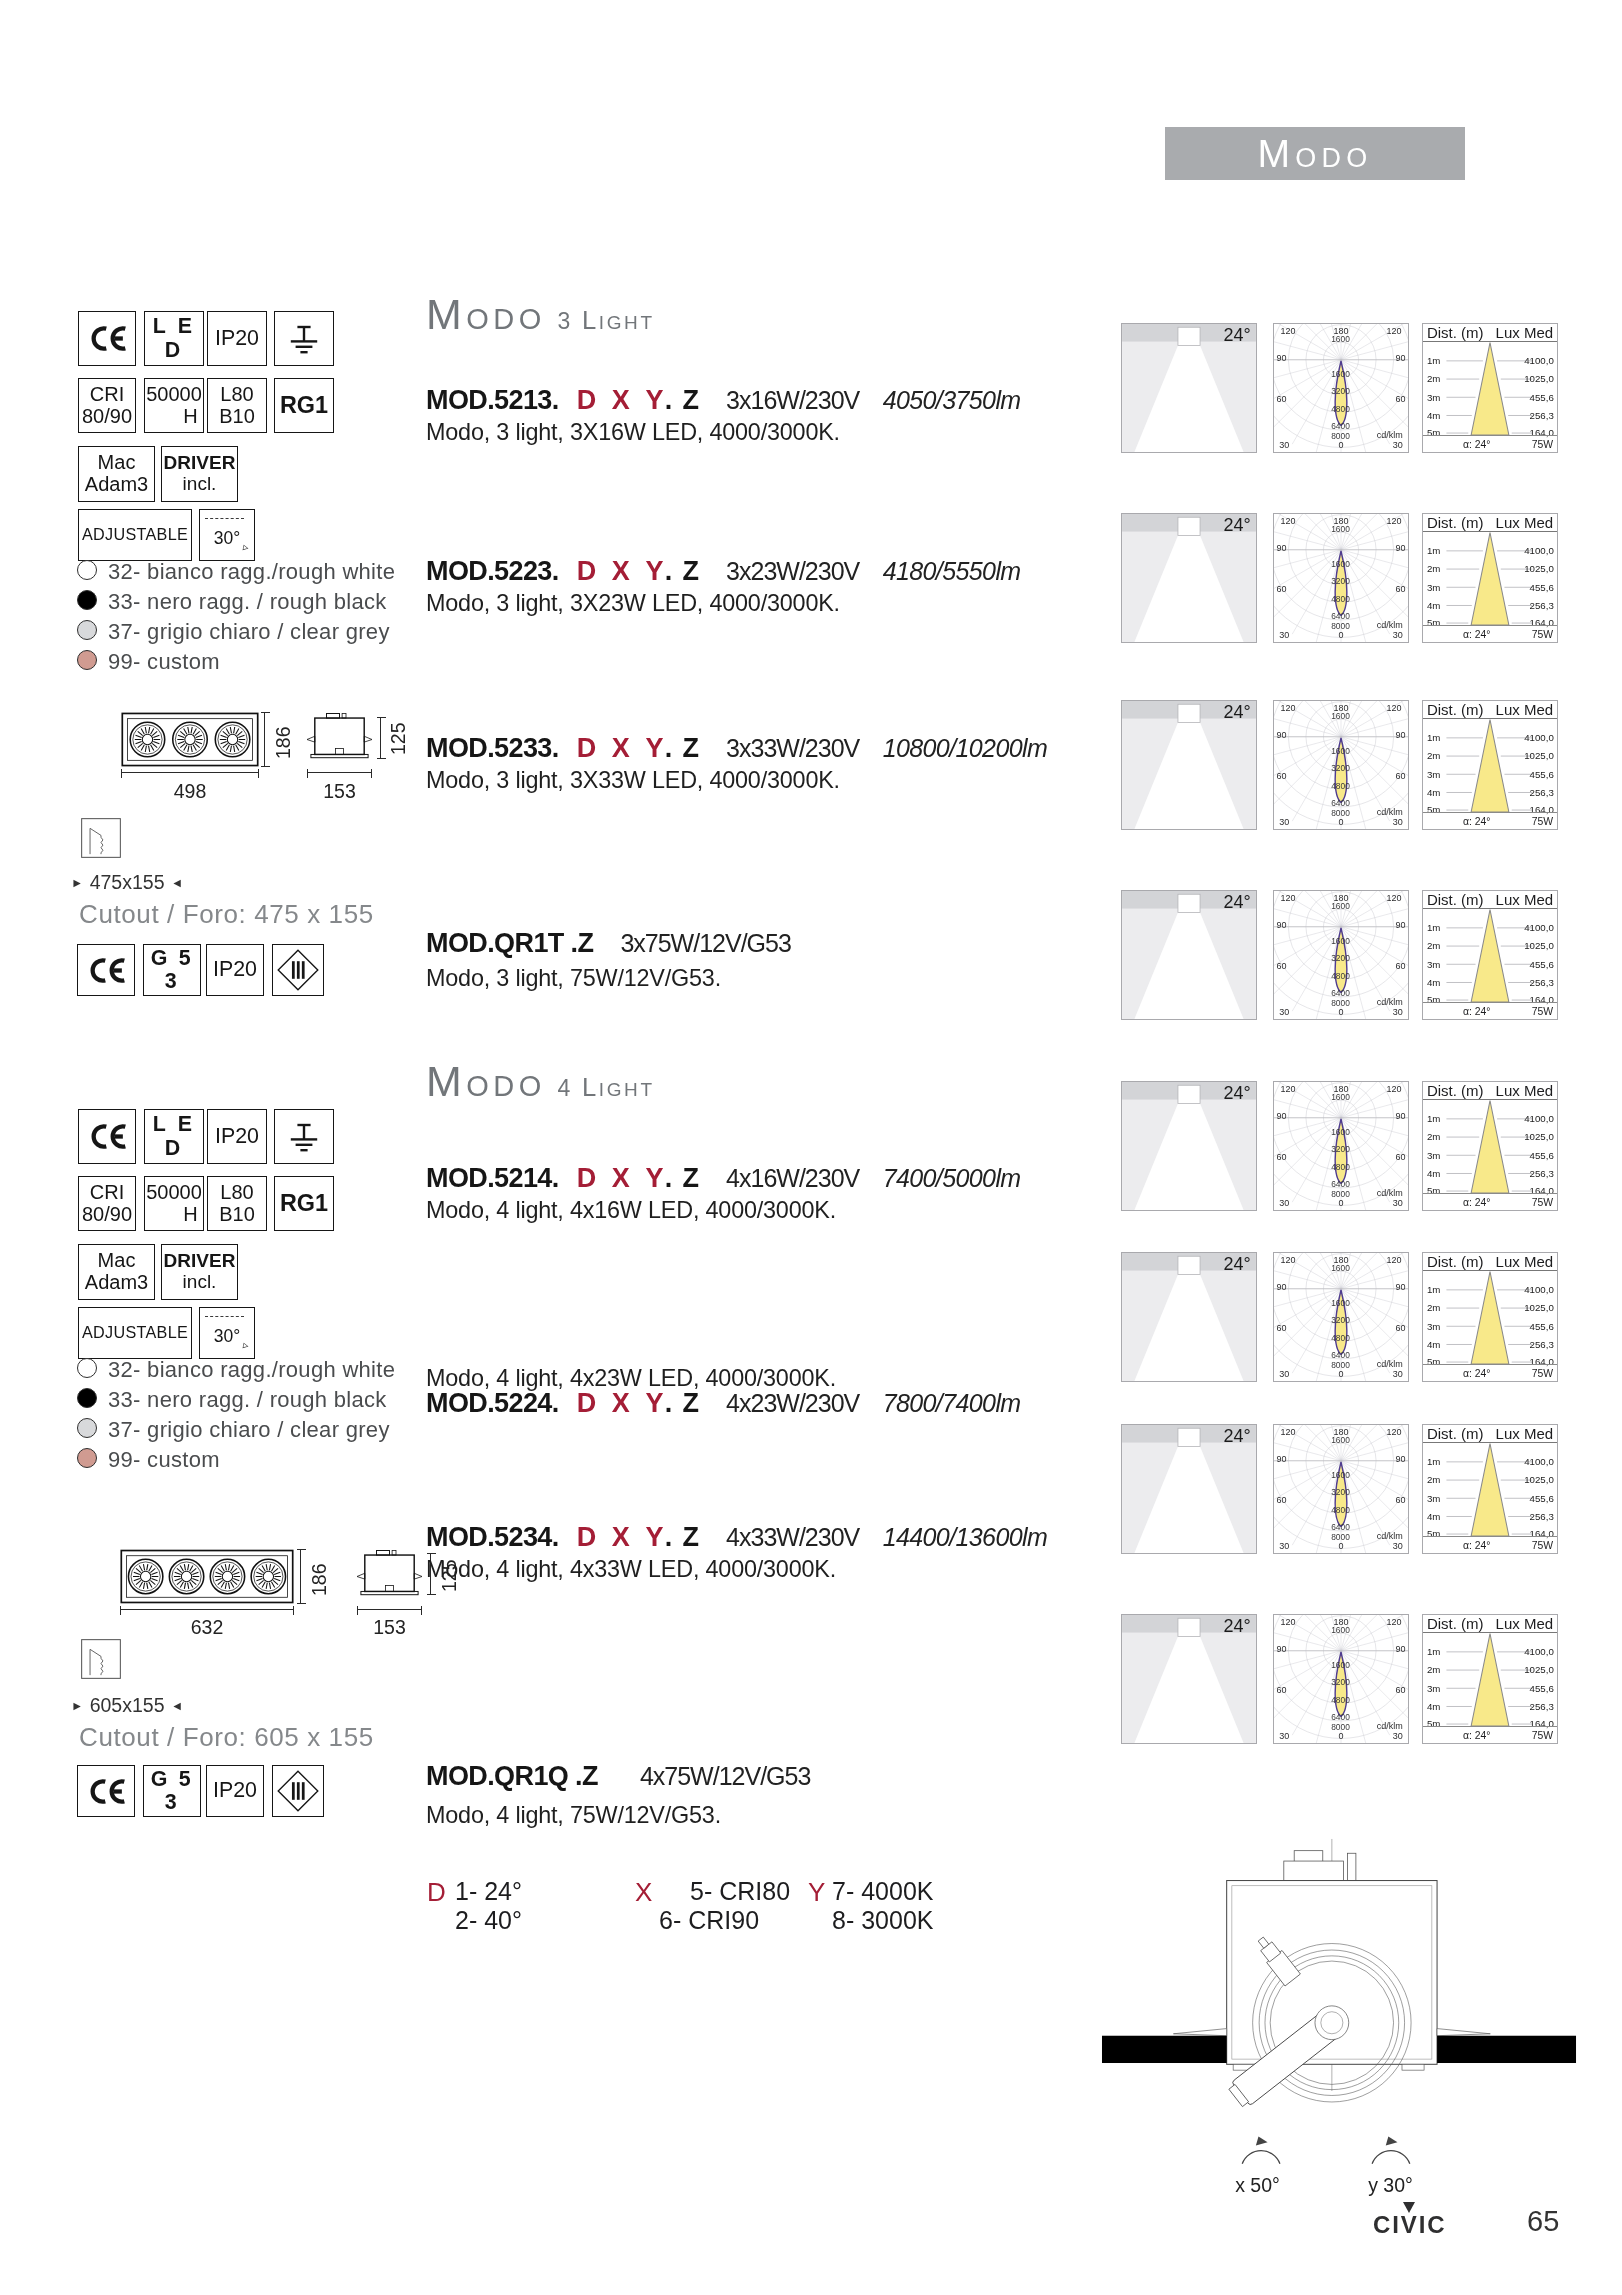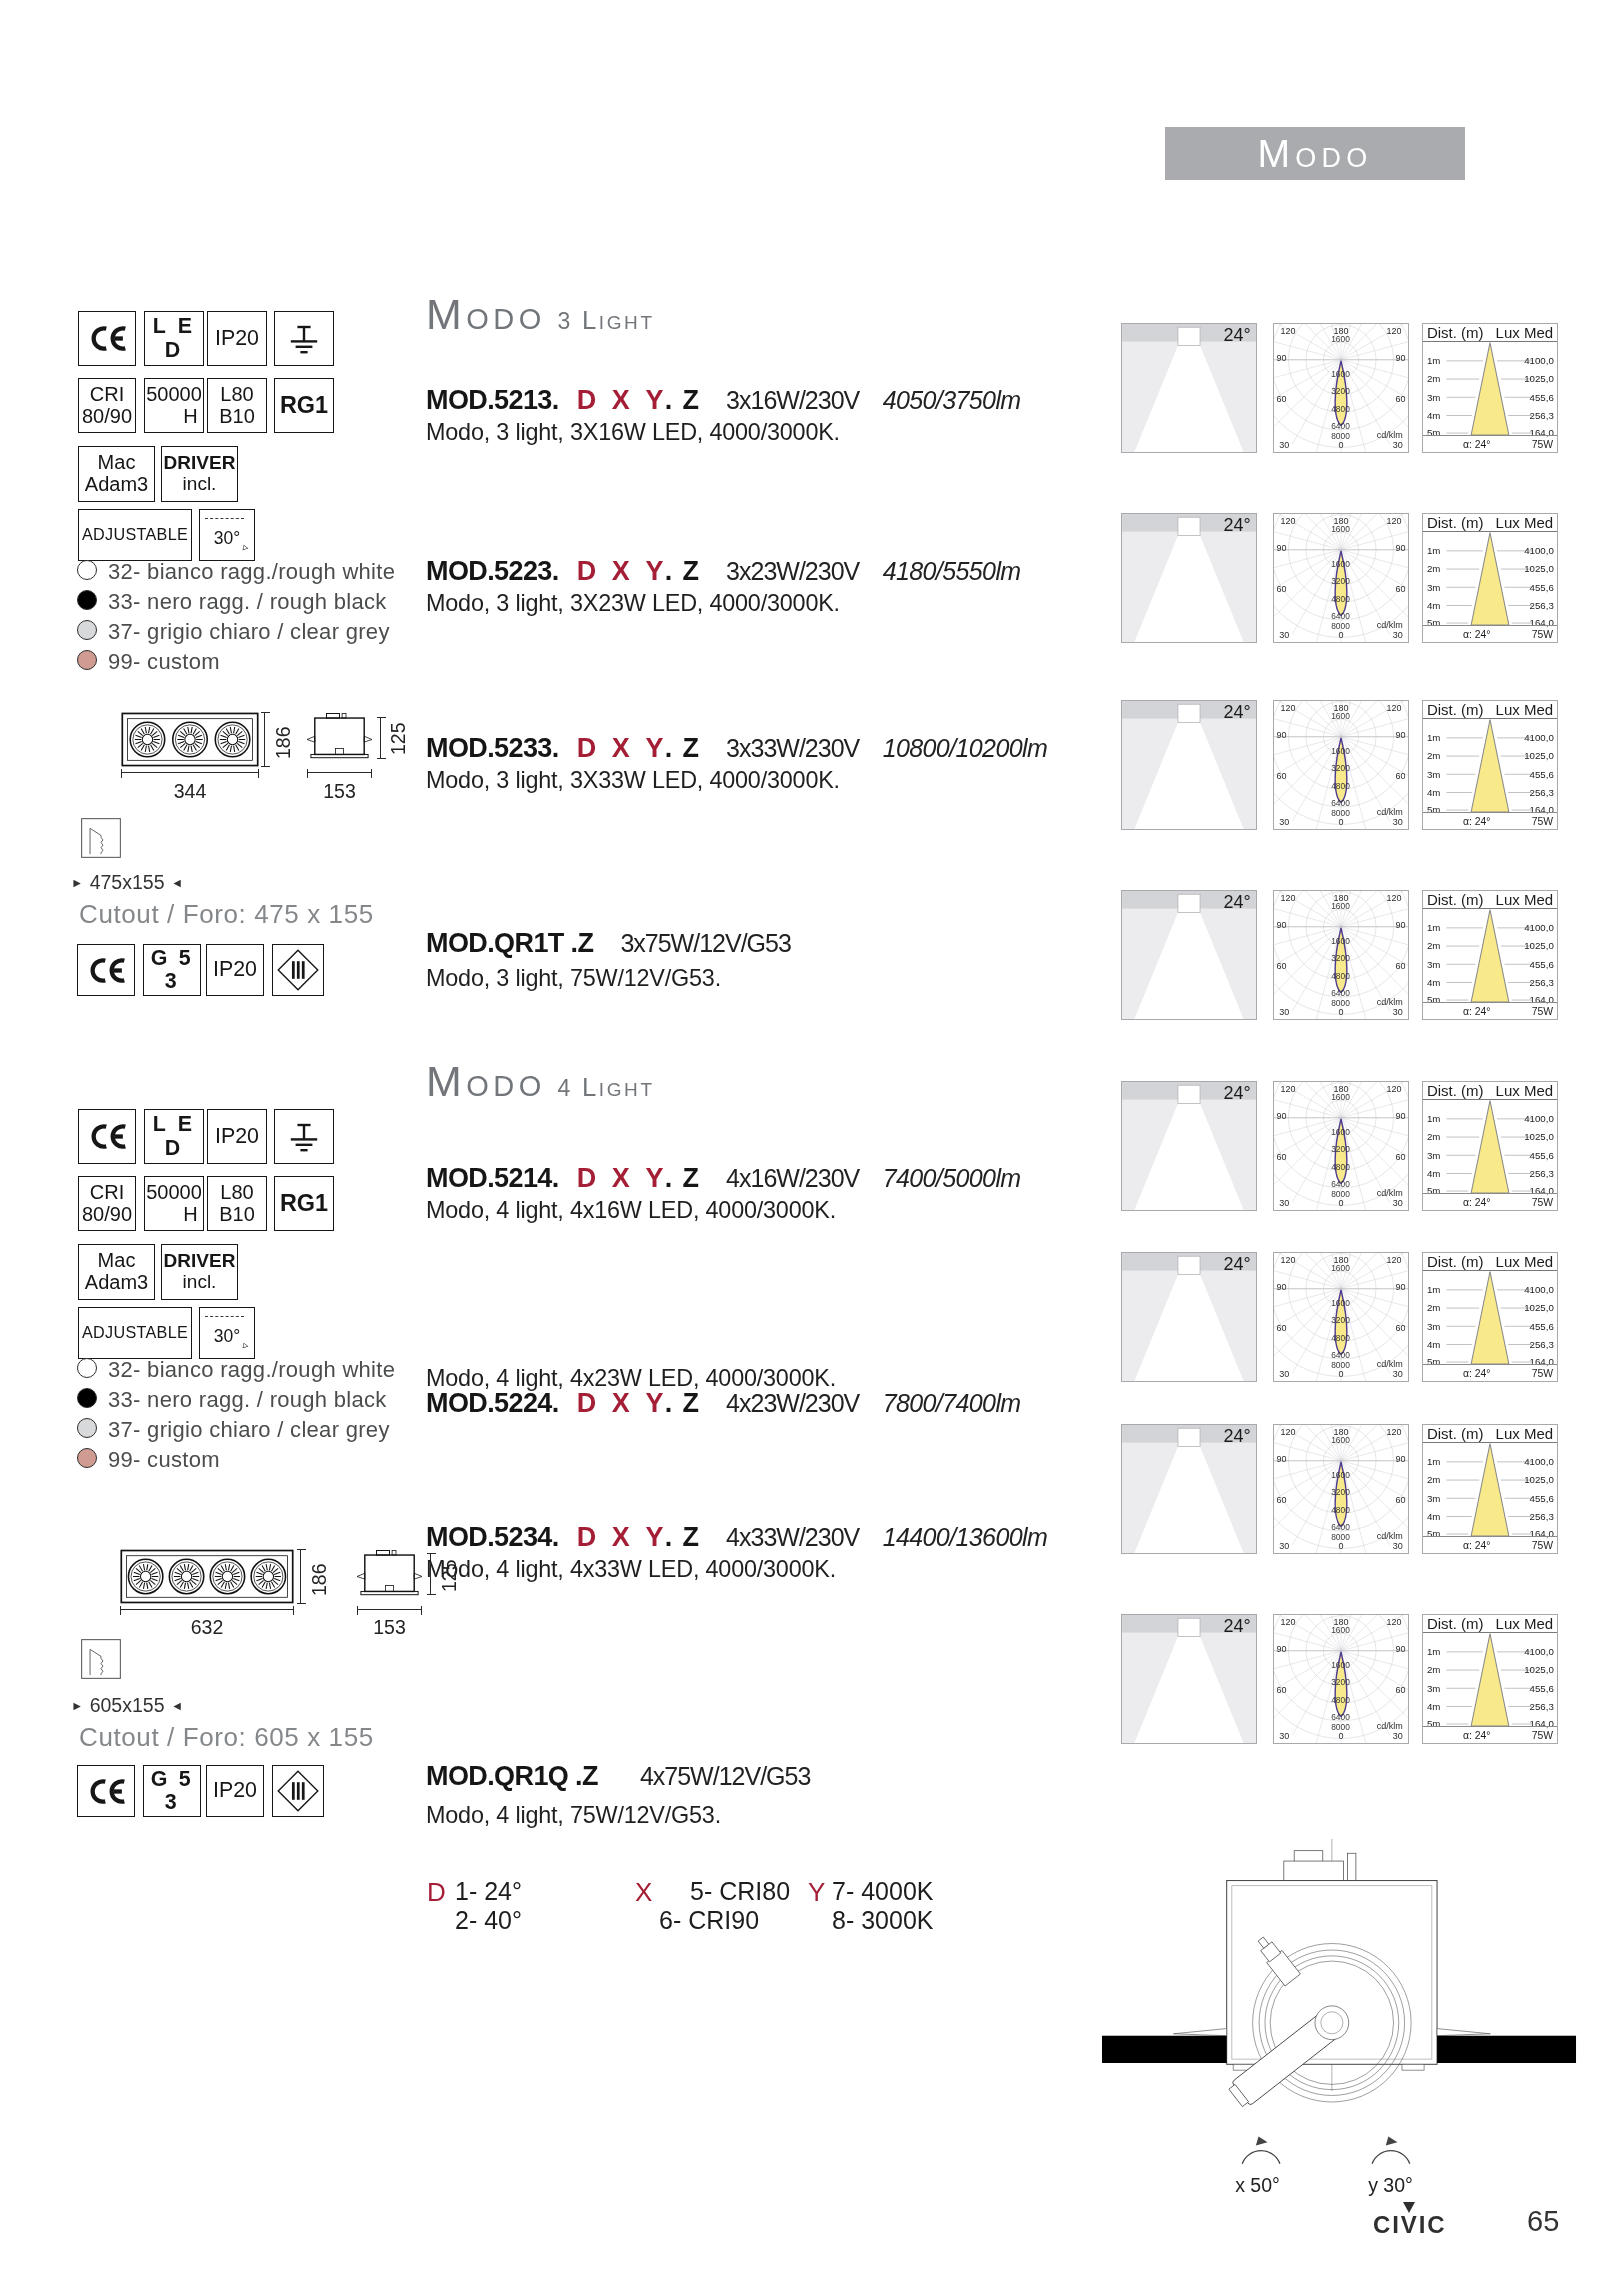--- a/index.html
+++ b/index.html
@@ -229,21 +229,21 @@
           <line x1="164.1" y1="35.9" x2="156.4" y2="29.5" stroke="#111" stroke-width="1.6"></line>
           <line x1="166.6" y1="33.8" x2="161.6" y2="25.1" stroke="#111" stroke-width="1.6"></line>
           <line x1="169.7" y1="32.6" x2="167.9" y2="22.8" stroke="#111" stroke-width="1.6"></line>
           <line x1="173.0" y1="32.6" x2="174.7" y2="22.8" stroke="#111" stroke-width="1.6"></line>
           <line x1="176.1" y1="33.8" x2="181.1" y2="25.1" stroke="#111" stroke-width="1.6"></line>
           <line x1="178.6" y1="35.9" x2="186.3" y2="29.5" stroke="#111" stroke-width="1.6"></line>
           <line x1="180.3" y1="38.8" x2="189.7" y2="35.3" stroke="#111" stroke-width="1.6"></line>
         </svg>
       </div>
       <div class="dimline" style="left:121px;top:772px;width:138px"></div>
-      <span class="dimlabel" style="left:121px;top:780px;width:138px;text-align:center">344</span>
+      <span class="dimlabel" style="left:121px;top:780px;width:138px;text-align:center">498</span>
       <div class="dimlinev" style="left:264px;top:712px;height:55px"></div>
       <span class="dimlabel rot90" style="left:272px;top:759px">186</span>
       <div class="abs" style="left:307px;top:712px">
         <svg width="65" height="55" viewBox="0 0 100 84">
     <rect x="12" y="9" width="76" height="56" fill="none" stroke="#111" stroke-width="2.2"></rect>
     <rect x="30" y="2" width="20" height="7" fill="none" stroke="#111" stroke-width="1.5"></rect>
     <rect x="54" y="2" width="6" height="7" fill="none" stroke="#111" stroke-width="1.2"></rect>
     <polygon points="0,42 12,37 12,46" fill="none" stroke="#111" stroke-width="1.2"></polygon>
     <polygon points="100,42 88,37 88,46" fill="none" stroke="#111" stroke-width="1.2"></polygon>
     <rect x="6" y="65" width="88" height="5" fill="none" stroke="#111" stroke-width="1.5"></rect>

